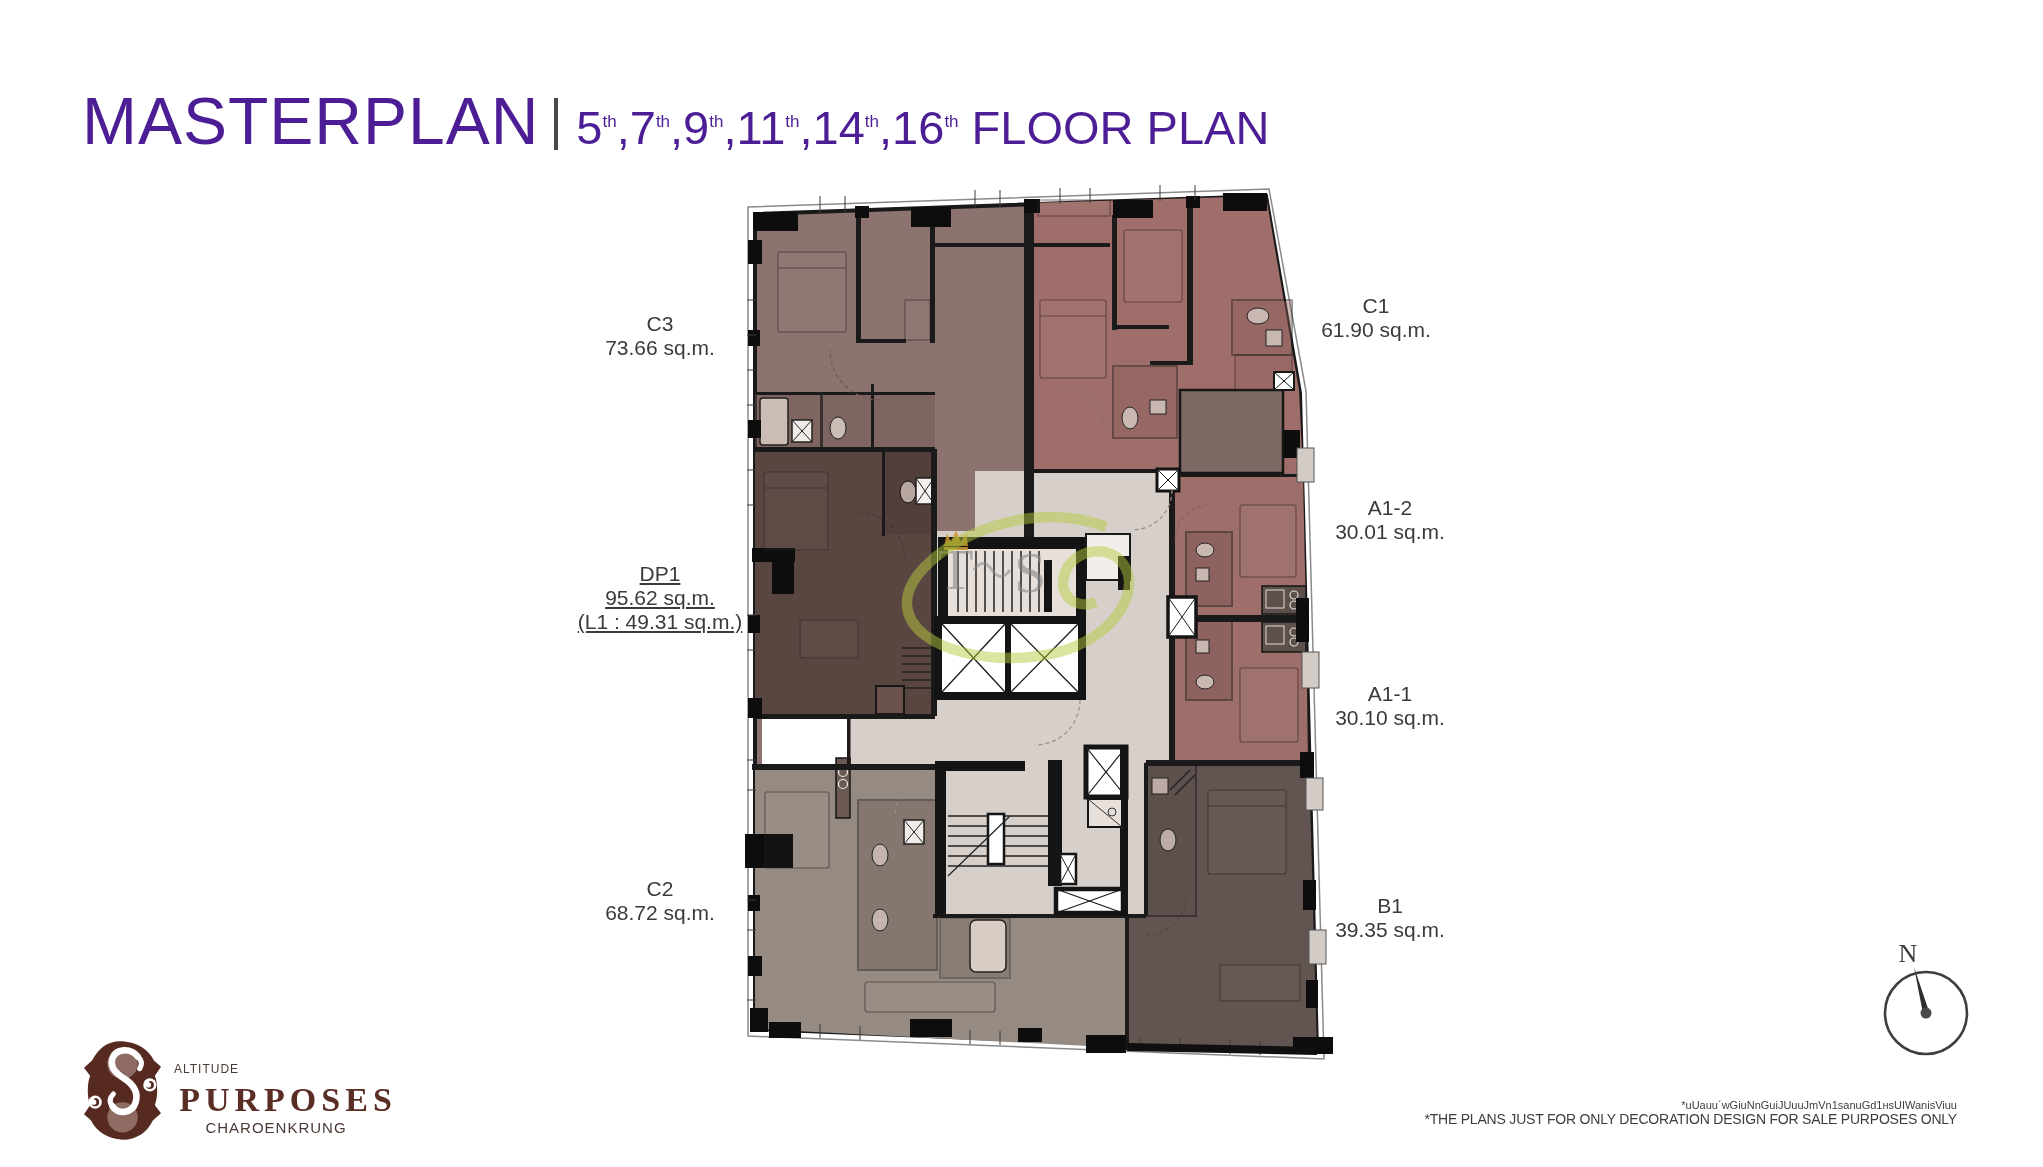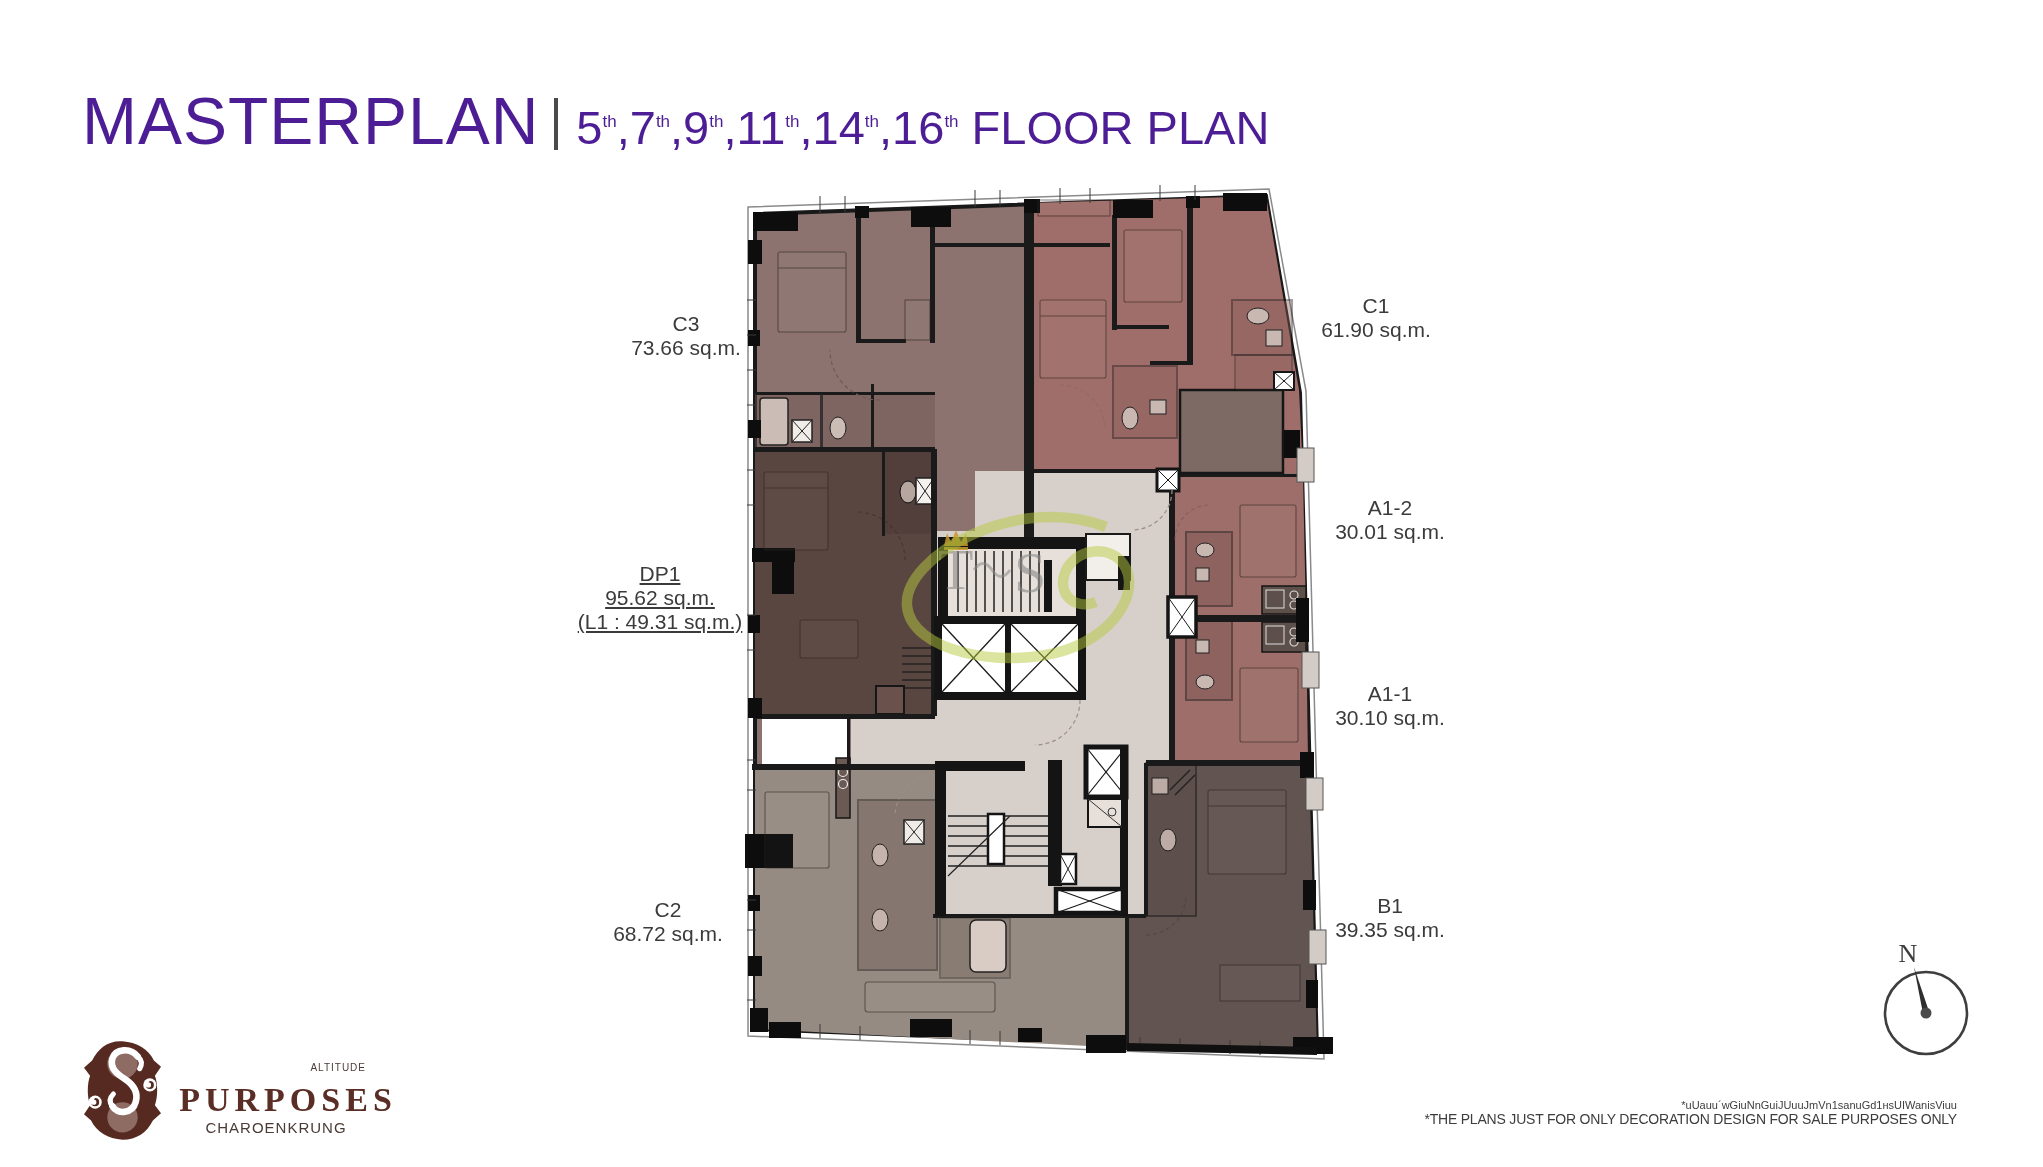--- a/index.html
+++ b/index.html
@@ -433,25 +433,25 @@
     <rect x="944" y="547" width="24" height="3" fill="#c9992c"></rect>
     <text x="938" y="589" font-family="Liberation Serif, serif" font-size="58" fill="#8a8a8a" opacity="0.72">T</text>
     <text x="1014" y="592" font-family="Liberation Serif, serif" font-size="58" fill="#8a8a8a" opacity="0.72">S</text>
     <path d="M974,570 q9,-13 18,0 q9,13 18,0" fill="none" stroke="#888" stroke-width="3" opacity="0.65"></path>
 
     <path d="M1106,527 C1018,492 903,556 907,606 C911,652 1004,670 1066,650 C1124,630 1142,582 1120,560 C1102,543 1070,552 1064,576 C1059,596 1076,610 1096,602" fill="none" stroke="#b6ca3e" stroke-width="10.5" opacity="0.58"></path>
   </g>
 </g>
 </svg>
 
-<div class="ulabel" style="left:600px;top:312px;width:120px;margin-left:26px;">C3<br>73.66 sq.m.</div>
+<div class="ulabel" style="left:600px;top:312px;width:120px;">C3<br>73.66 sq.m.</div>
 
 <div class="ulabel" style="left:560px;top:562px;width:200px;text-decoration:underline;">DP1<br>95.62 sq.m.<br>(L1 : 49.31 sq.m.)</div>
 
-<div class="ulabel" style="left:600px;top:898px;width:120px;margin-left:8px;">C2<br>68.72 sq.m.</div>
+<div class="ulabel" style="left:600px;top:877px;width:120px;">C2<br>68.72 sq.m.</div>
 
 <div class="ulabel" style="left:1316px;top:294px;width:120px;">C1<br>61.90 sq.m.</div>
 
 <div class="ulabel" style="left:1330px;top:496px;width:120px;">A1-2<br>30.01 sq.m.</div>
 
 <div class="ulabel" style="left:1330px;top:682px;width:120px;">A1-1<br>30.10 sq.m.</div>
 
 <div class="ulabel" style="left:1330px;top:894px;width:120px;">B1<br>39.35 sq.m.</div>
 
 <div>
@@ -461,21 +461,21 @@
     <circle cx="38" cy="24" r="15" fill="#8e6c63"></circle>
     <circle cx="38" cy="77" r="15" fill="#8e6c63"></circle>
     <path d="M53,17 C46,8 31,9 28,19 C25,29 34,35 40,39 C49,45 54,52 51,62 C48,73 33,75 28,66" fill="none" stroke="#ffffff" stroke-width="6.5" stroke-linecap="round"></path>
     <path d="M53,17 q6,5 2,12 M28,66 q-5,-6 1,-12" fill="none" stroke="#ffffff" stroke-width="5" stroke-linecap="round"></path>
     <circle cx="11" cy="62" r="6.5" fill="#ffffff"></circle>
     <path d="M11,58 a4,4 0 1 1 -4,4 a2.6,2.6 0 1 0 2.6,-2.6" fill="#572a21"></path>
     <circle cx="65" cy="45" r="6.5" fill="#ffffff"></circle>
     <path d="M65,41 a4,4 0 1 1 -4,4 a2.6,2.6 0 1 0 2.6,-2.6" fill="#572a21"></path>
   </svg>
 
-  <div class="abs" style="left:166px;top:1062px;width:200px;text-align:right;color:#4a3a35;font-size:10px;letter-spacing:1px;">ALTITUDE</div>
+  <div class="abs" style="left:174px;top:1062px;width:200px;text-align:left;color:#4a3a35;font-size:12px;letter-spacing:1px;">ALTITUDE</div>
 
   <div class="abs" style="left:163px;top:1081px;width:250px;text-align:center;color:#5a2d25;font-family:'Liberation Serif',serif;font-size:34px;font-weight:bold;letter-spacing:5px;">PURPOSES</div>
 
   <div class="abs" style="left:176px;top:1119px;width:200px;text-align:center;color:#4a3a35;font-size:15px;letter-spacing:1px;">CHAROENKRUNG</div>
 </div>
 
 <svg class="abs" style="left:1860px;top:925px;" width="140" height="140" viewBox="0 0 140 140">
 
   <text x="48" y="37" font-family="Liberation Serif, serif" font-size="26" fill="#3e3e3e" text-anchor="middle">N</text>
 

